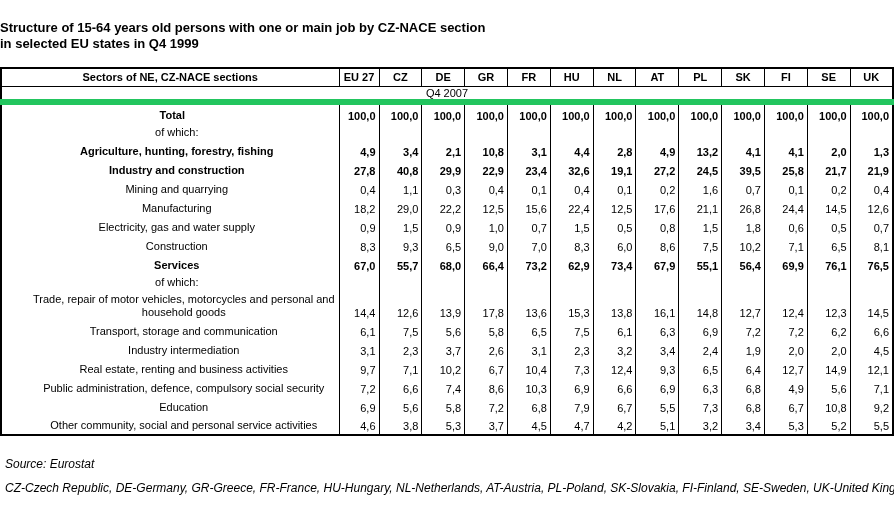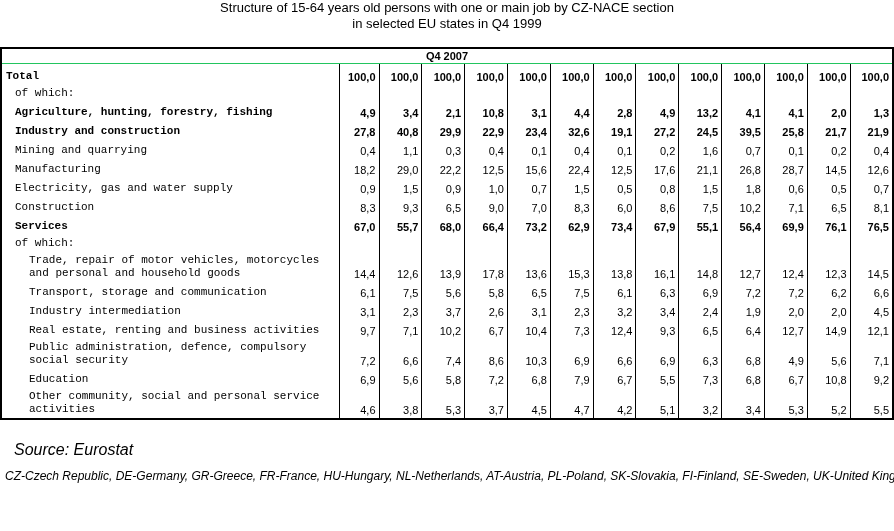--- a/index.html
+++ b/index.html
@@ -5,79 +5,78 @@
   * { margin: 0; padding: 0; box-sizing: border-box; }
   html, body { background: #ffffff; }
   body {
     width: 894px; height: 531px;
     font-family: "Liberation Sans", sans-serif;
     color: #000;
     overflow: hidden;
   }
   .page { width: 894px; height: 531px; background: #fff; }
   .title {
-    text-align: center;
-    font-weight: normal;
+    text-align: left;
+    font-weight: bold;
     font-size: 13px;
     line-height: 16px;
-    padding-top: 0;
+    padding-top: 20px;
   }
   table.data-table {
     width: 894px;
     border-collapse: collapse;
     border: 2px solid #000;
     margin-top: 15px;
     table-layout: fixed;
   }
   th, td { font-size: 11px; color: #000; }
   thead tr.cols th {
     border: 1px solid #000;
     font-weight: bold;
     text-align: center;
     height: 18px;
     vertical-align: middle;
     white-space: nowrap;
     overflow: hidden;
   }
   thead tr.period td {
-    border-bottom: 1px solid #22c55e;
+    border-bottom: 6px solid #22c55e;
     text-align: center;
-    font-weight: bold;
+    font-weight: normal;
     height: 15px;
     vertical-align: middle;
   }
   tbody tr { height: 19px; }
   tbody tr.row-total { height: 22px; }
   tbody tr.row-ofwhich { height: 17px; }
   tbody td {
     border-left: 1px solid #000;
     border-right: 1px solid #000;
     vertical-align: bottom;
     padding-bottom: 2px;
   }
   tbody td.label {
-    text-align: left;
+    text-align: center;
     line-height: 13px;
     padding-top: 2px;
-    font-family: Liberation Mono, monospace;
   }
   tbody td.val {
     text-align: right;
     padding-right: 3px;
     white-space: nowrap;
     overflow: hidden;
   }
   tbody tr.indent-0 td.label { padding-left: 4px; }
   tbody tr.indent-1 td.label { padding-left: 13px; }
   tbody tr.indent-2 td.label { padding-left: 27px; }
   tbody tr.bold { font-weight: bold; }
   .source {
     font-style: italic;
-    font-size: 16px;
-    margin: 21px 0 0 14px;
+    font-size: 12px;
+    margin: 21px 0 0 5px;
   }
   .legend {
     font-style: italic;
     font-size: 12px;
     margin: 10px 0 0 5px;
     white-space: nowrap;
   }
 </style>
 </head>
 <body>
@@ -99,20 +98,36 @@
         <col>
         <col>
         <col>
         <col>
         <col>
         <col>
         <col>
         <col>
       </colgroup>
     <thead>
+      <tr class="cols" id="header-row">
+        <th class="label-h">Sectors of NE, CZ-NACE sections</th>
+      <th>EU 27</th>
+          <th>CZ</th>
+          <th>DE</th>
+          <th>GR</th>
+          <th>FR</th>
+          <th>HU</th>
+          <th>NL</th>
+          <th>AT</th>
+          <th>PL</th>
+          <th>SK</th>
+          <th>FI</th>
+          <th>SE</th>
+          <th>UK</th>
+        </tr>
       <tr class="period">
         <td colspan="14">Q4 2007</td>
       </tr>
     </thead>
     <tbody id="table-body">
         <tr class="indent-0 bold row-total">
           <td class="label">Total</td>
           <td class="val">100,0</td>
           <td class="val">100,0</td>
           <td class="val">100,0</td>
@@ -196,21 +211,21 @@
           <td class="val">18,2</td>
           <td class="val">29,0</td>
           <td class="val">22,2</td>
           <td class="val">12,5</td>
           <td class="val">15,6</td>
           <td class="val">22,4</td>
           <td class="val">12,5</td>
           <td class="val">17,6</td>
           <td class="val">21,1</td>
           <td class="val">26,8</td>
-          <td class="val">28,7</td>
+          <td class="val">24,4</td>
           <td class="val">14,5</td>
           <td class="val">12,6</td>
         </tr>
         <tr class="indent-1">
           <td class="label">Electricity, gas and water supply</td>
           <td class="val">0,9</td>
           <td class="val">1,5</td>
           <td class="val">0,9</td>
           <td class="val">1,0</td>
           <td class="val">0,7</td>

